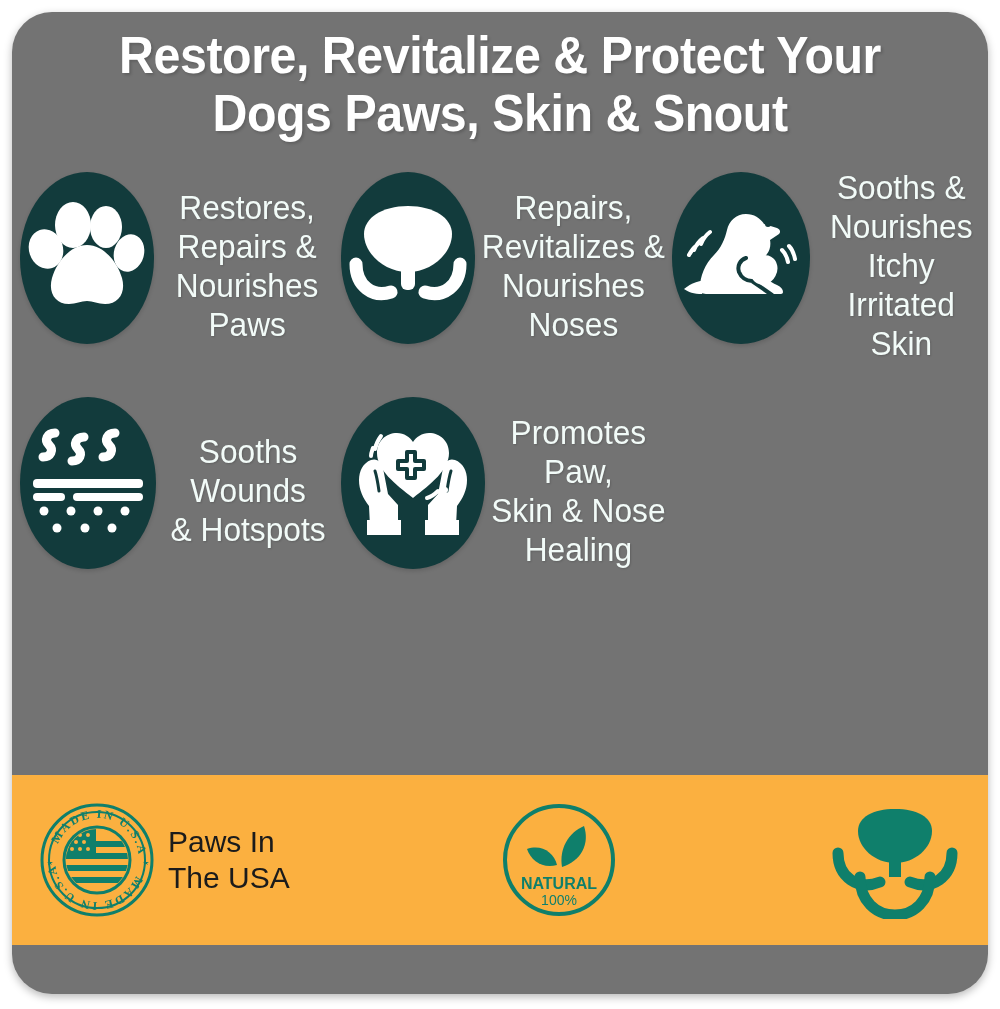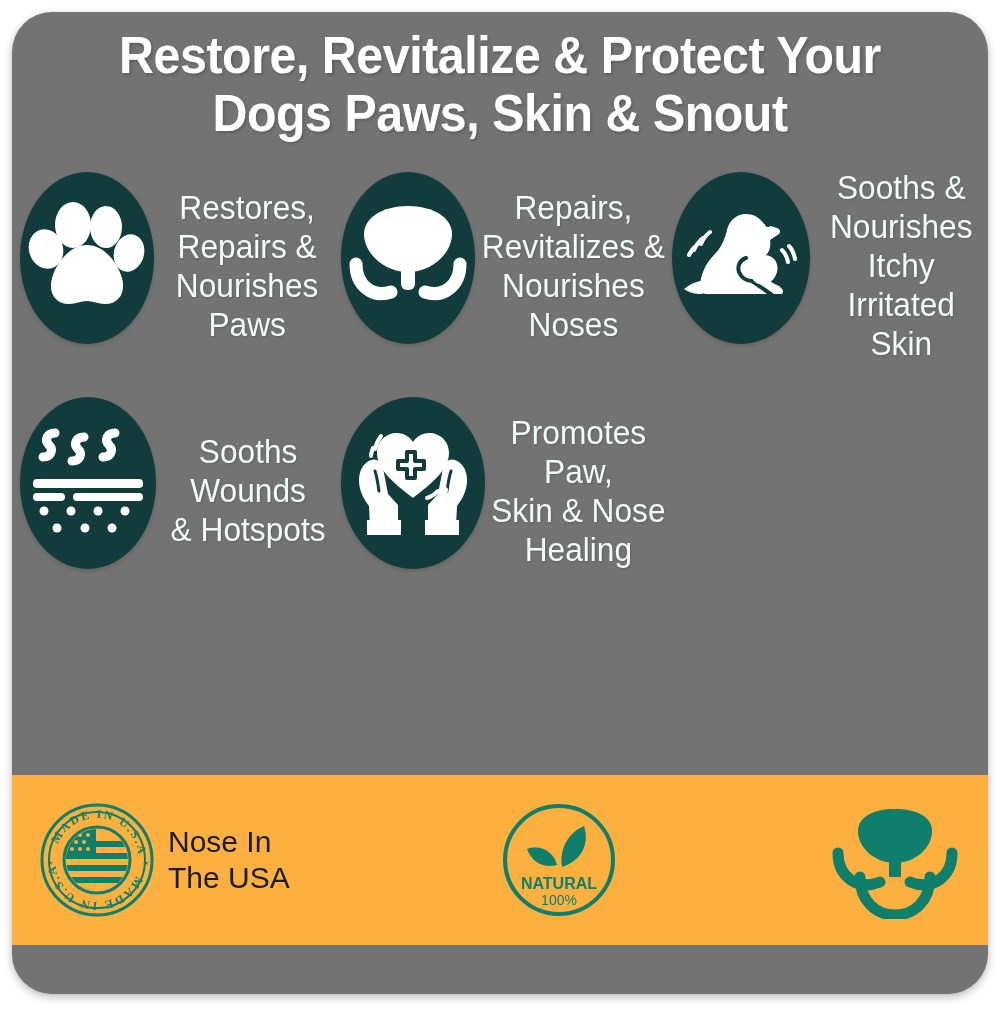--- a/index.html
+++ b/index.html
@@ -272,21 +272,21 @@
             <text font-family="&quot;Liberation Serif&quot;, serif" font-size="12" font-weight="700" fill="#0f7f6b" letter-spacing="2">
               <textPath href="#arcTop" startOffset="12%">MADE IN U.S.A</textPath>
             </text>
             <text font-family="&quot;Liberation Serif&quot;, serif" font-size="12" font-weight="700" fill="#0f7f6b" letter-spacing="2">
               <textPath href="#arcBot" startOffset="12%">MADE IN U.S.A</textPath>
             </text>
             <path d="M11 59l3 5-5-3h6l-5 3z" fill="#0f7f6b"></path>
             <path d="M107 59l3 5-5-3h6l-5 3z" fill="#0f7f6b"></path>
           </svg>
         </span>
-        <span class="badge-text">Nose In
+        <span class="badge-text">Paws In
 The USA</span>
       </div>
 
       <div class="badge">
         <span class="badge-mark">
           <svg width="118" height="118" viewBox="0 0 118 118">
             <circle cx="59" cy="59" r="54" fill="none" stroke="#0f7f6b" stroke-width="4"></circle>
             <path d="M57 64c-14 4-26-4-30-16 14-5 27 3 30 16z" fill="#0f7f6b"></path>
             <path d="M62 66c-3-18 6-34 22-41 6 18-3 35-22 41z" fill="#0f7f6b"></path>
             <text x="59" y="88" text-anchor="middle" font-family="&quot;Liberation Sans&quot;, sans-serif" font-size="16" font-weight="700" fill="#0f7f6b">NATURAL</text>

